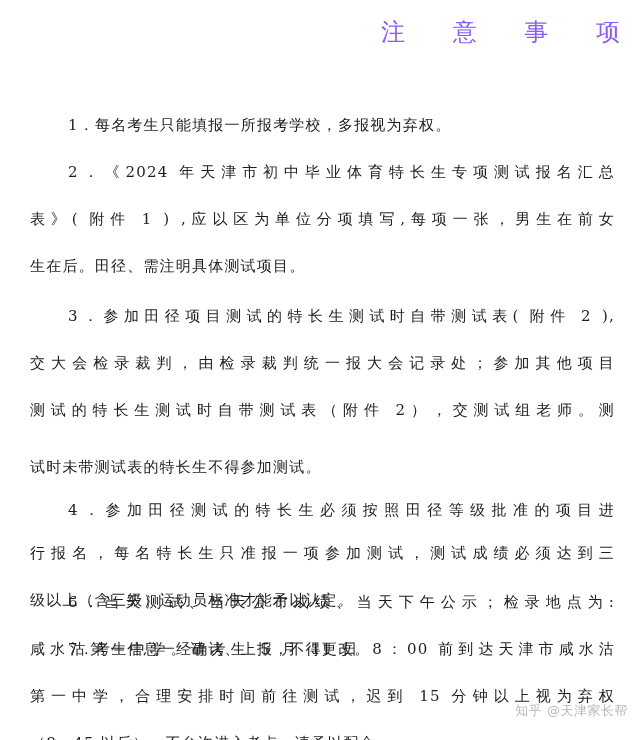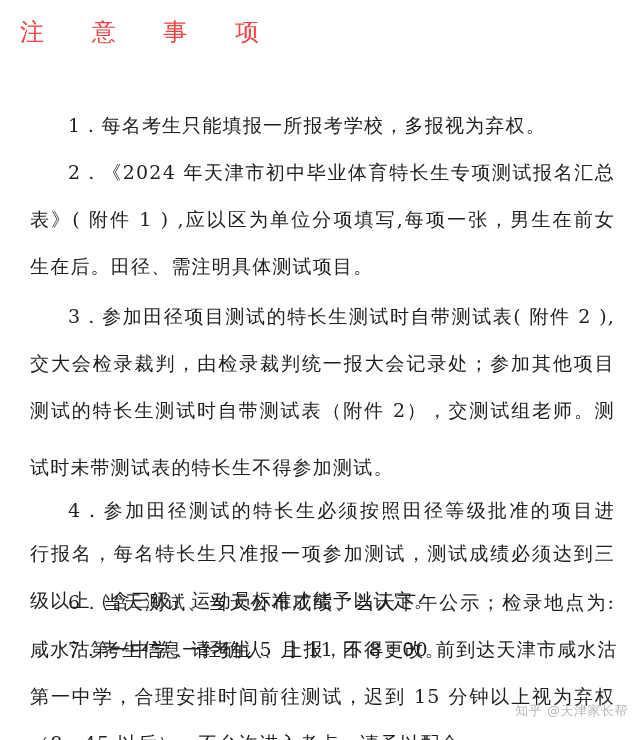--- a/index.html
+++ b/index.html
@@ -3,26 +3,26 @@
 <meta charset="utf-8">
 <style>
   html, body { margin: 0; padding: 0; }
   body {
     width: 640px; height: 740px; background: #ffffff; overflow: hidden;
     position: relative;
     font-family: "DejaVu Serif", "Liberation Serif", serif;
     color: #1c1c1c;
   }
   .title {
-    position: absolute; top: 16px; left: 0; width: 640px; text-align: left;
+    position: absolute; top: 16px; left: 0; width: 640px; text-align: right;
     font-size: 24px; letter-spacing: 20px; padding-left: 20px; box-sizing: border-box;
-    color: #ef4444;
+    color: #8b5cf6;
   }
   .line {
-    position: absolute; left: 30px; width: 585px; font-size: 19px;
+    position: absolute; left: 30px; width: 585px; font-size: 15px;
     white-space: nowrap; letter-spacing: 1.2px; color: #1e1e1e;
     line-height: 28px;
   }
   .line.indent { left: 68px; width: 547px; }
   .line.justify { text-align-last: justify; text-align: justify; }
   .watermark {
     position: absolute; right: 12px; top: 702px; font-family: "DejaVu Sans", sans-serif;
     font-size: 13px; color: rgba(160,160,160,0.75); letter-spacing: 0.5px;
   }
 </style>

